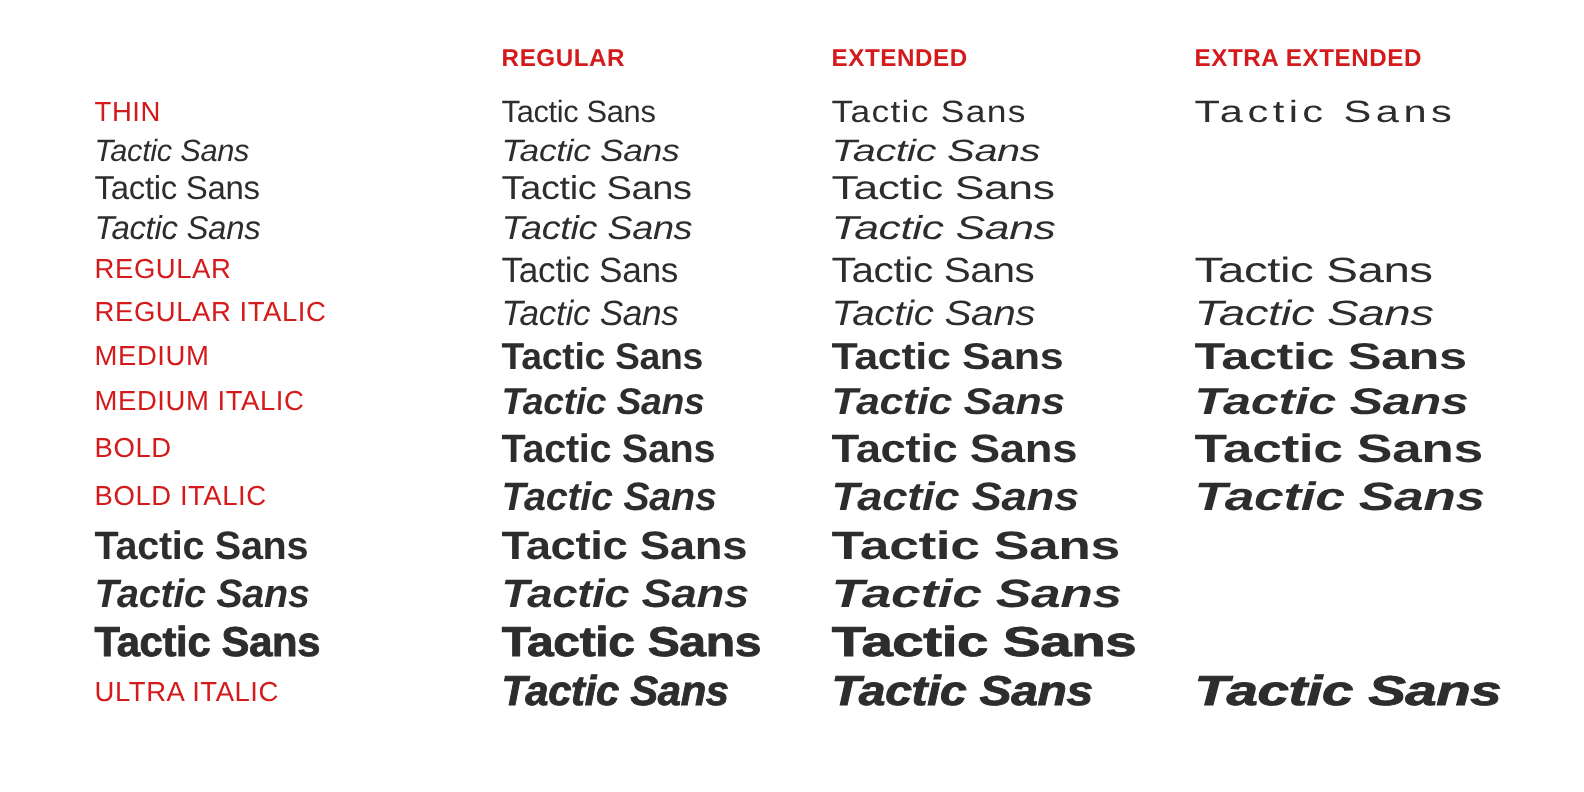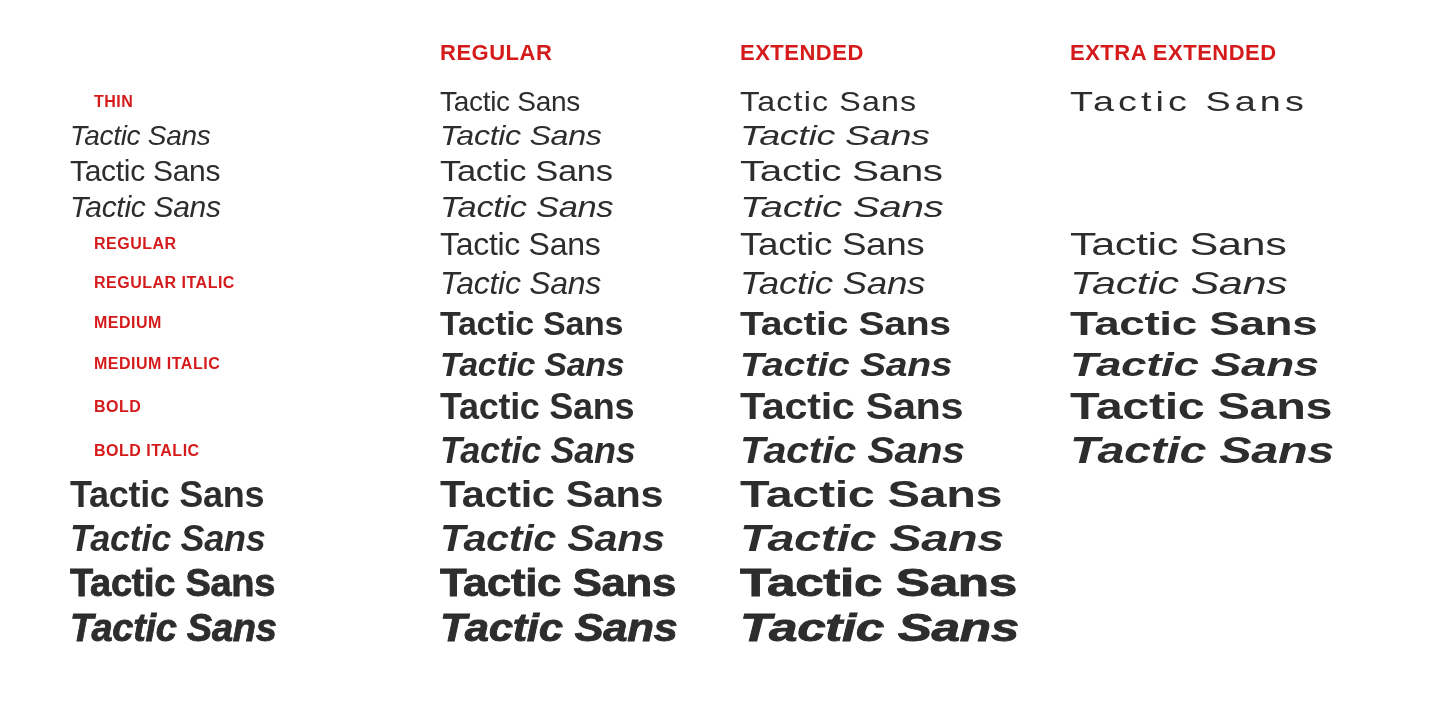--- a/index.html
+++ b/index.html
@@ -11,21 +11,21 @@
     body {
       background: #ffffff;
       width: 1440px;
       min-height: 720px;
       font-family: Arial, sans-serif;
       overflow-x: hidden;
     }
 
     .container {
       width: 1440px;
-      padding: 40px 60px;
+      padding: 40px 76px;
     }
 
     .header-row {
       display: grid;
       grid-template-columns: 370px 300px 330px 340px;
       margin-bottom: 20px;
       padding-left: 10px;
     }
 
     .header-cell {
@@ -43,28 +43,27 @@
 
     .weight-row {
       display: grid;
       grid-template-columns: 370px 300px 330px 340px;
       align-items: center;
       padding-left: 10px;
       margin-bottom: 2px;
     }
 
     .weight-label {
-      font-size: 16px;
-      font-weight: 700;
+      font-size: 25px;
+      font-weight: 400;
       color: #d41a1a;
       text-transform: uppercase;
       font-family: Arial Black, Arial, sans-serif;
       letter-spacing: 0.5px;
       line-height: 1.3;
-      margin-left: 24px;
     }
 
     
     .sample-text {
       font-family: 'Trebuchet MS', Arial, sans-serif;
       color: #333333;
       font-size: 28px;
       letter-spacing: -0.3px;
     }
 
@@ -287,20 +286,23 @@
     </div>
     <div class="col-extended">
       <span class="sample-text" style="transform:scaleX(1.15);display:inline-block;transform-origin:left center;font-weight:900;-webkit-text-stroke:0.8px #2a2a2a;">Tactic Sans</span>
     </div>
     <div class="col-extra-extended">
       <span class="sample-text" style="transform:scaleX(1.35);display:inline-block;transform-origin:left center;font-weight:900;-webkit-text-stroke:0.8px #2a2a2a;">Tactic Sans</span>
     </div>
   </div>
 
   <div class="weight-row row-ultra-italic">
+    <div class="col-label">
+      <span class="weight-label">ULTRA ITALIC</span>
+    </div>
     <div class="col-regular">
       <span class="sample-text">Tactic Sans</span>
     </div>
     <div class="col-extended">
       <span class="sample-text" style="transform:scaleX(1.15);display:inline-block;transform-origin:left center;font-weight:900;font-style:italic;-webkit-text-stroke:0.8px #2a2a2a;">Tactic Sans</span>
     </div>
     <div class="col-extra-extended">
       <span class="sample-text" style="transform:scaleX(1.35);display:inline-block;transform-origin:left center;font-weight:900;font-style:italic;-webkit-text-stroke:0.8px #2a2a2a;">Tactic Sans</span>
     </div>
   </div>

